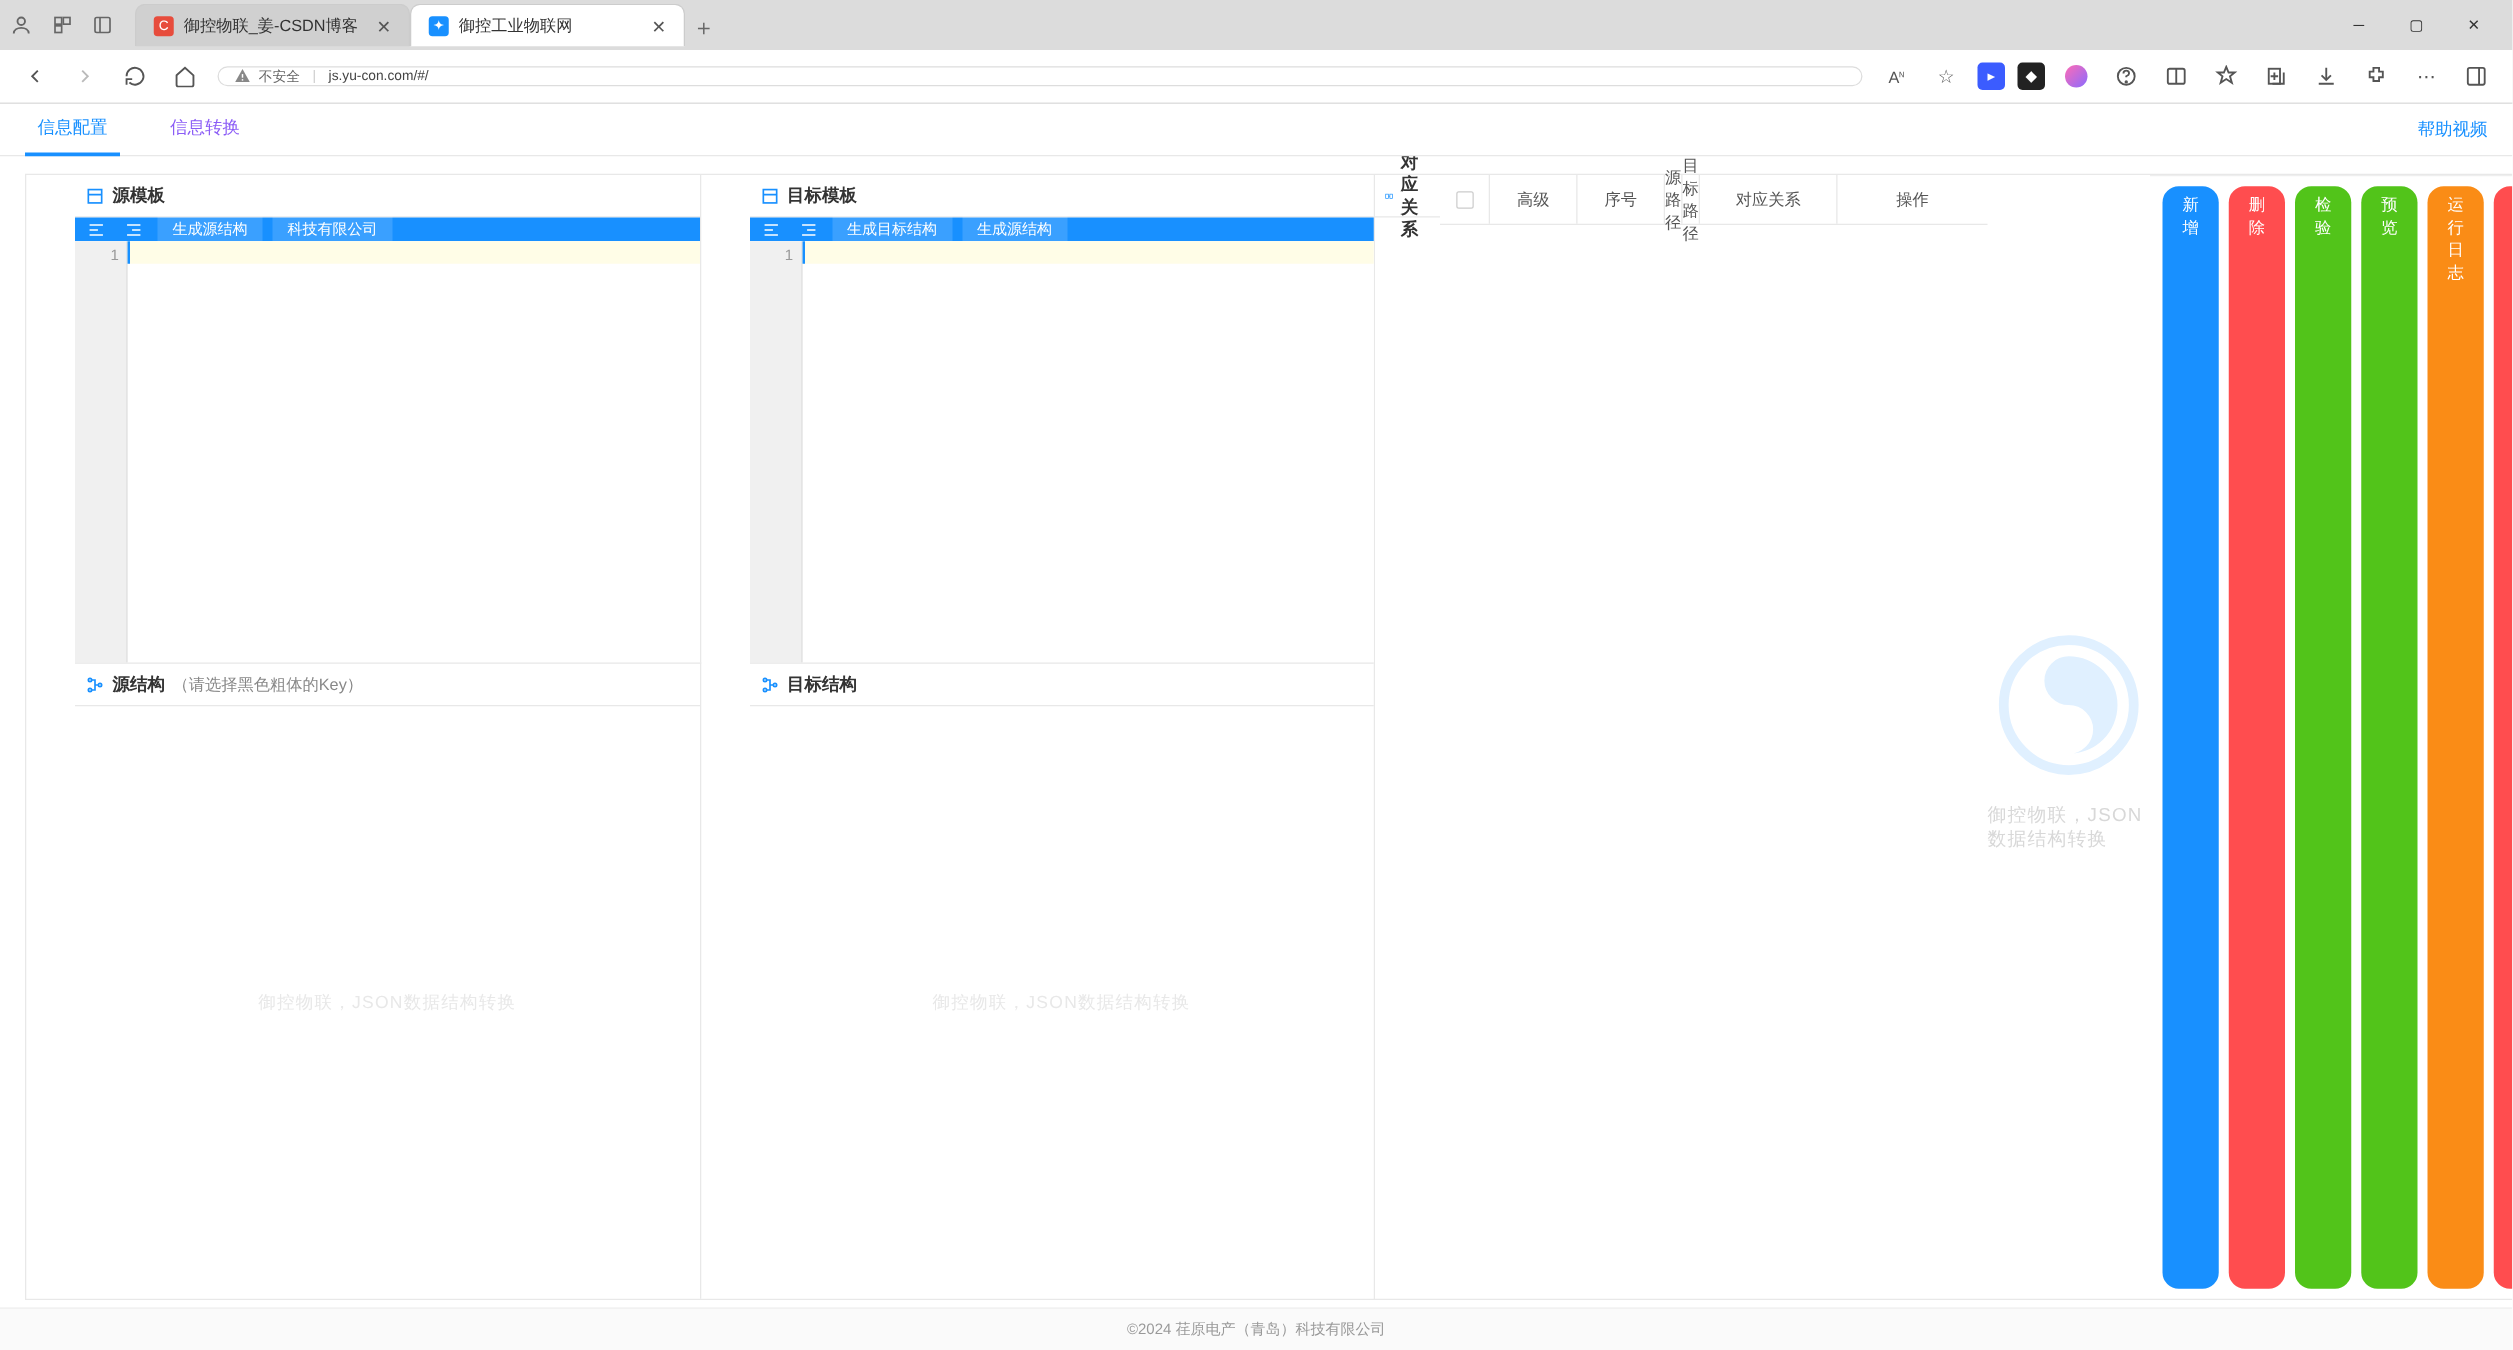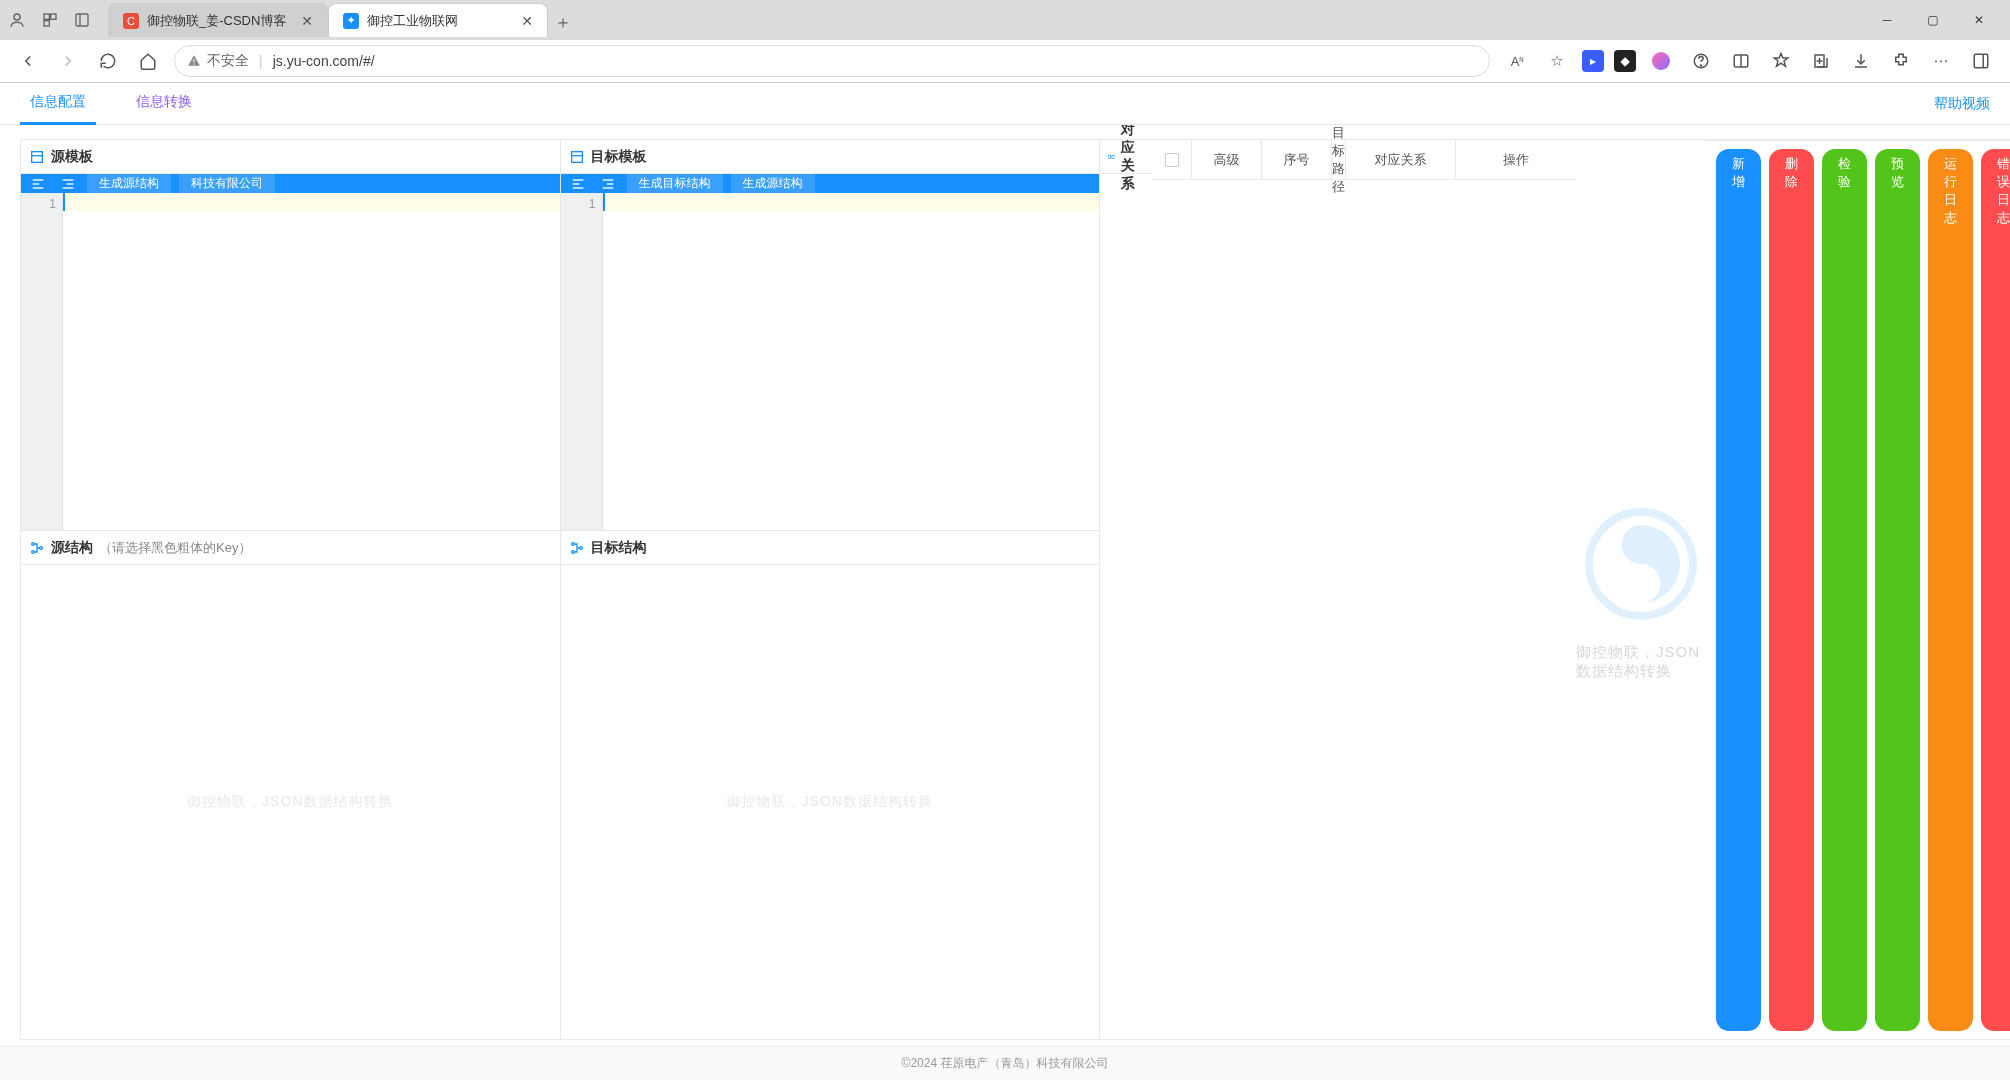--- a/index.html
+++ b/index.html
@@ -16,39 +16,39 @@
 .tab .fav { width:16px; height:16px; border-radius:3px; display:flex; align-items:center; justify-content:center; font-size:11px; color:#fff; }
 .tab .ttl { flex:1; overflow:hidden; white-space:nowrap; text-overflow:ellipsis; }
 .tab .close { color:#555; font-size:14px; }
 .newtab { width:30px; height:30px; display:flex; align-items:center; justify-content:center; color:#666; font-size:18px; }
 .win-ctl { margin-left:auto; display:flex; gap:0; }
 .win-ctl div { width:46px; height:32px; display:flex; align-items:center; justify-content:center; color:#333; font-size:12px; }
 
 .addrbar { display:flex; align-items:center; height:42px; padding:0 14px; gap:12px; background:#fff; }
 .addrbar .ibtn { width:28px; height:28px; display:flex; align-items:center; justify-content:center; color:#555; border-radius:4px; }
 .addrbar .ibtn svg { width:18px; height:18px; }
-.urlbox { flex:1; display:flex; align-items:center; gap:10px; height:32px; padding:0 12px; border-radius:16px; background:#fff; border:1px solid #ddd; font-size:14px; color:#444; }
+.urlbox { flex:1; display:flex; align-items:center; gap:10px; height:16px; padding:0 12px; border-radius:16px; background:#fff; border:1px solid #ddd; font-size:11px; color:#444; }
 .urlbox .sec { display:flex; align-items:center; gap:6px; color:#666; }
 .right-icons { display:flex; align-items:center; gap:10px; }
 .right-icons .ic { width:30px; height:30px; display:flex; align-items:center; justify-content:center; border-radius:4px; color:#555; font-size:15px; }
 .right-icons .sq { width:22px; height:22px; border-radius:4px; display:flex; align-items:center; justify-content:center; font-size:12px; color:#fff; }
 
 
 .page { flex:1; display:flex; flex-direction:column; background:#fff; overflow:hidden; }
 .navtabs { display:flex; align-items:center; height:42px; border-bottom:1px solid #e8e8e8; padding:0 20px; }
 .navtab { padding:0 10px; height:42px; display:flex; align-items:center; font-size:14px; color:#8b5cf6; margin-right:30px; border-bottom:3px solid transparent; }
 .navtab.active { color:#1890ff; border-bottom-color:#1890ff; }
 .helpvid { margin-left:auto; color:#1890ff; font-size:14px; }
 
 .workarea { flex:1; display:flex; padding:14px 20px 6px; gap:0; overflow:hidden; }
 .leftcol { flex:0 0 1080px; display:flex; flex-direction:column; border:1px solid #e8e8e8; }
 .rightcol { flex:1; display:flex; flex-direction:row; border:1px solid #e8e8e8; border-left:none; }
 
 .row2 { display:flex; flex:1; min-height:0; }
-.panel { flex:1; display:flex; flex-direction:column; border-right:1px solid #e8e8e8; min-width:0; }
+.panel { flex:1; display:flex; flex-direction:column; border-right:1px solid #e8e8e8; min-width:0;margin-left:39px; }
 .panel:last-child { border-right:none; }
 .panel.btop { border-top:1px solid #e8e8e8; }
 
 .phdr { display:flex; align-items:center; height:34px; padding:0 8px; gap:6px; font-size:14px; font-weight:600; color:#333; border-bottom:1px solid #e8e8e8; }
 .phdr .hicon { width:16px; height:16px; }
 .phdr .hint { font-weight:400; font-size:13px; color:#888; }
 
 .toolbar { background:#1890ff; height:19px; display:flex; align-items:center; padding:0 6px; gap:8px; }
 .toolbar .tb-ic { width:22px; height:22px; display:flex; align-items:center; justify-content:center; color:#fff; }
 .toolbar .tb-btn { background:rgba(255,255,255,0.15); color:#fff; font-size:12px; padding:4px 12px; border-radius:3px; }
@@ -342,20 +342,21 @@
             <path d="M10 12h4"></path>
           </svg>
         <span>对应关系</span>
       </div>
       <div class="tbl">
         <div class="cell c0">
             <span style="width:14px;height:14px;border:1px solid #ccc;border-radius:2px;display:block"></span>
           </div>
         <div class="cell c1">高级</div>
         <div class="cell c2">序号</div>
+        <div class="cell c3">源路径</div>
         <div class="cell c4">目标路径</div>
         <div class="cell c5">对应关系</div>
         <div class="cell c6">操作</div>
       </div>
       <div class="rel-body">
         <svg class="logo" viewBox="0 0 100 100">
           <circle cx="50" cy="50" r="40" fill="none" stroke="#e0f0ff" stroke-width="6"></circle>
           <path d="M50 20 A30 30 0 0 1 50 80 A15 15 0 0 0 50 50 A15 15 0 0 1 50 20" fill="#e0f0ff"></path>
           <circle cx="50" cy="35" r="5" fill="#e0f0ff"></circle>
         </svg>

